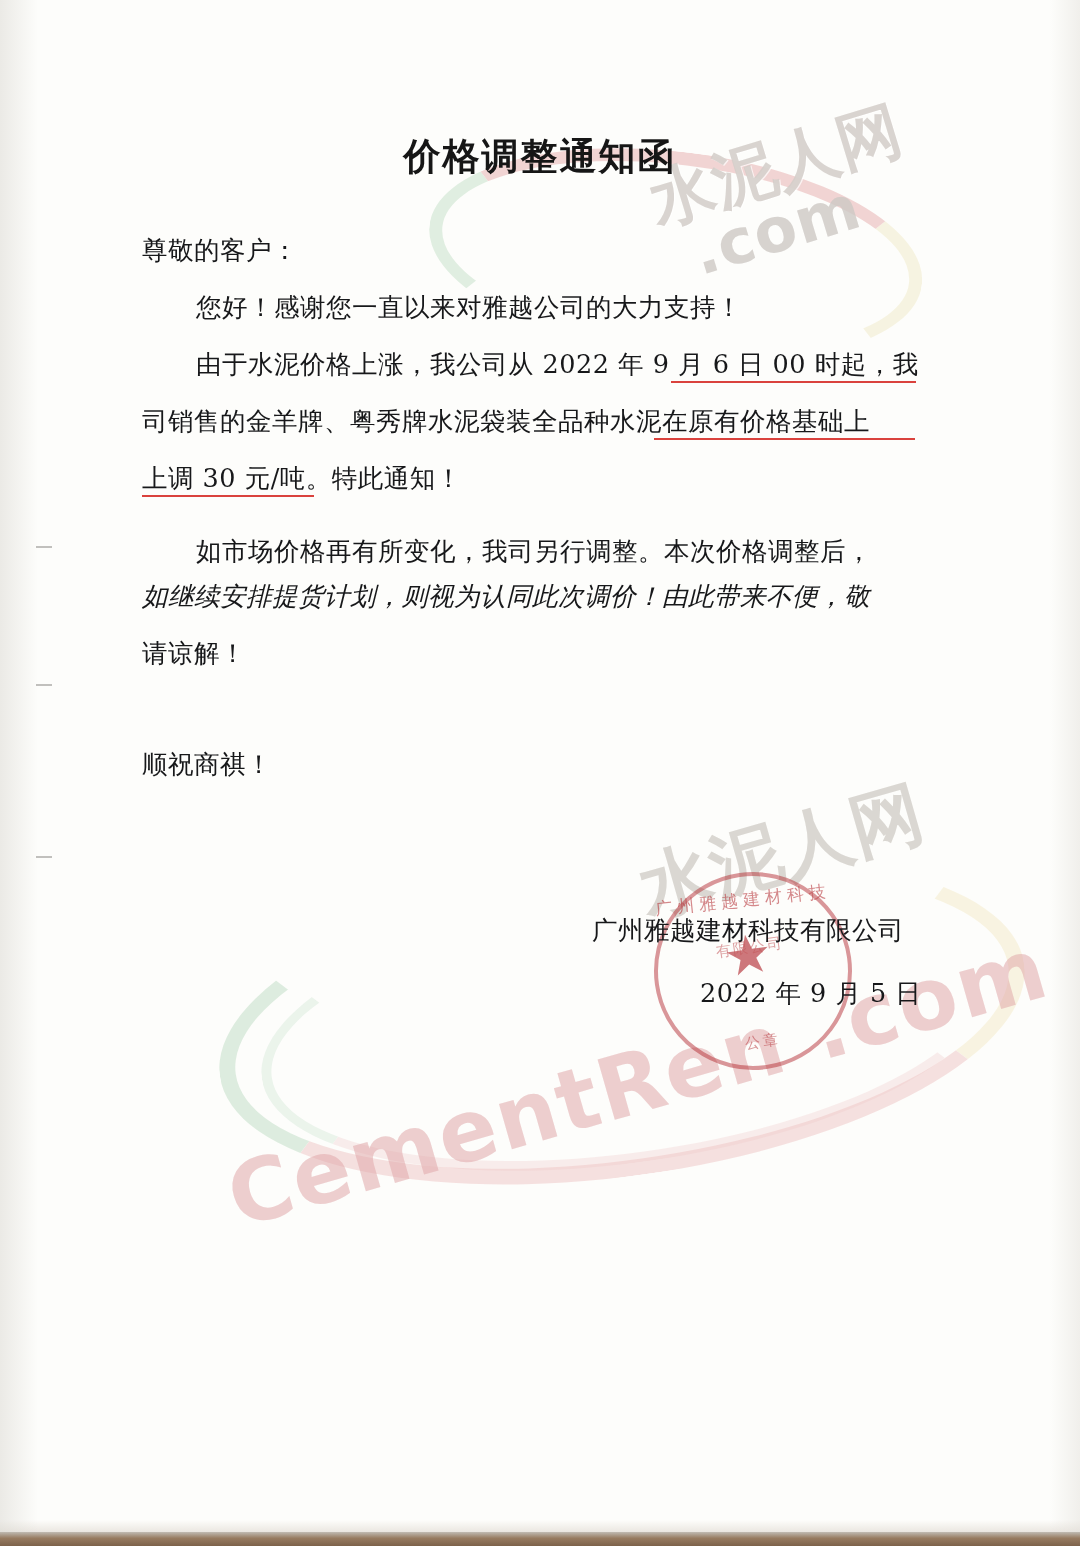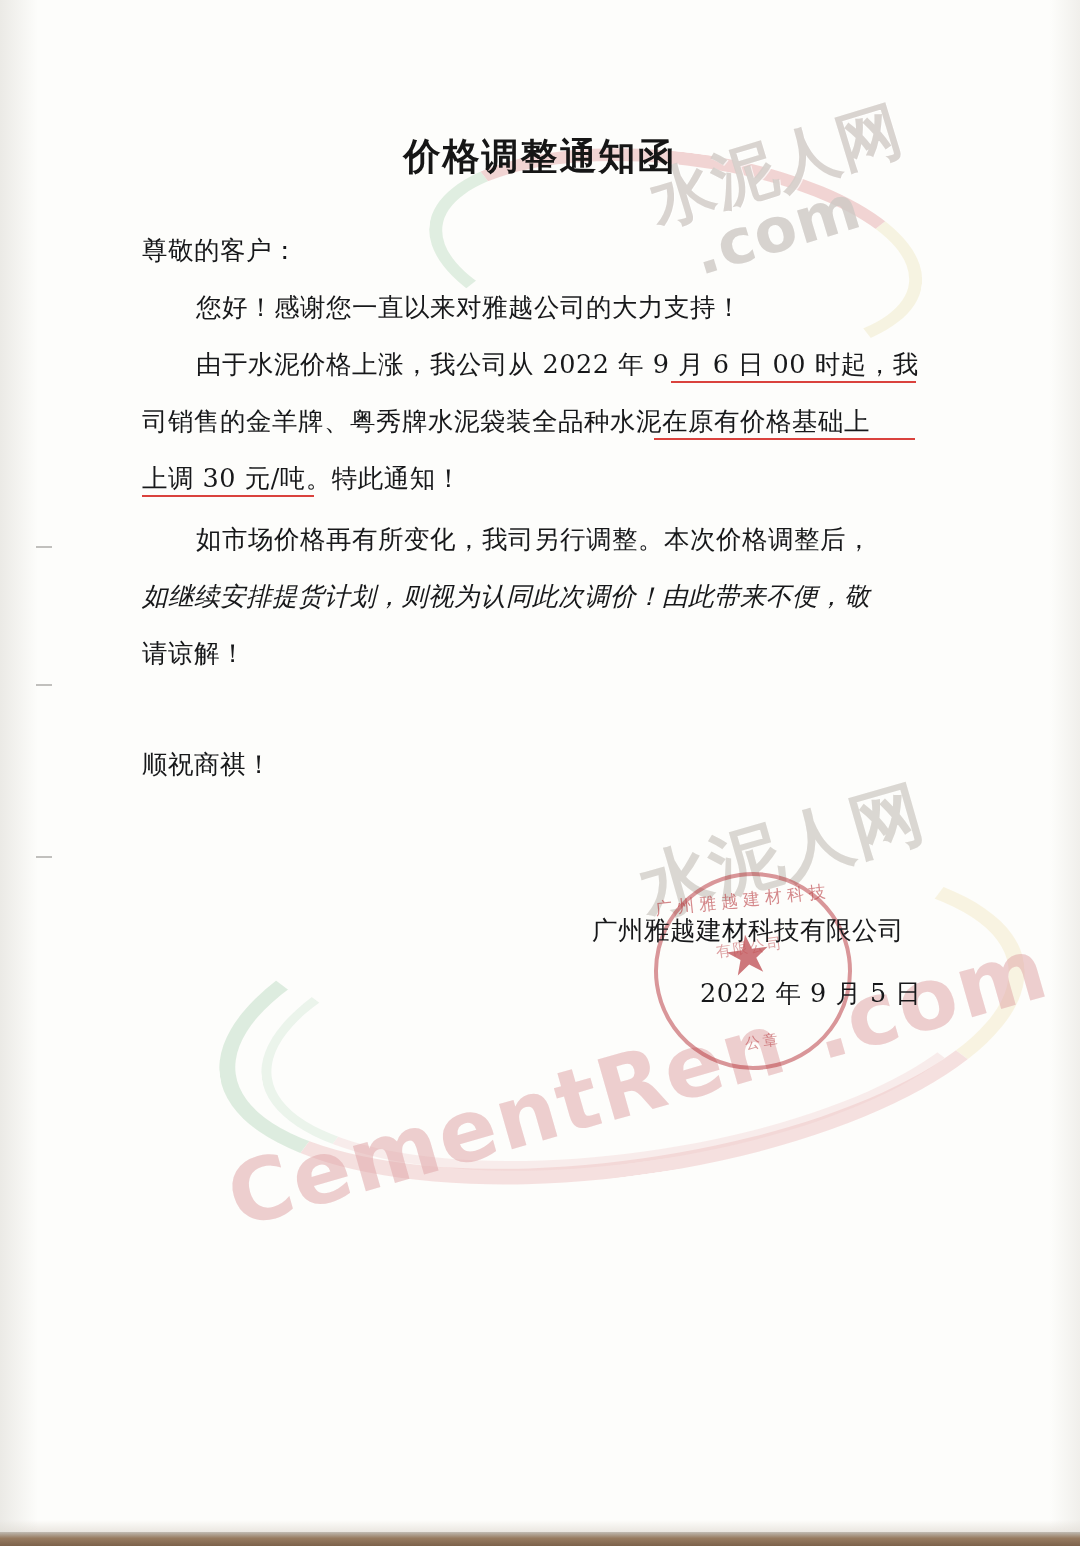--- a/index.html
+++ b/index.html
@@ -159,21 +159,21 @@
     background: #d7322c;
     height: 2px;
     opacity: .92;
   }
 
   #salutation  { left: 142px; top: 238px; text-align: right; }
   #p1-line1    { left: 196px; top: 295px; text-align: right; }
   #p2-line1    { left: 196px; top: 352px; }
   #p2-line2    { left: 142px; top: 409px; }
   #p2-line3    { left: 142px; top: 466px; }
-  #p3-line1    { left: 196px; top: 527px; }
+  #p3-line1    { left: 196px; top: 539px; }
   #p3-line2    { left: 142px; top: 584px; font-style: italic; }
   #p3-line3    { left: 142px; top: 641px; }
   #closing     { left: 142px; top: 752px; }
 
   #sign-company { left: 592px; top: 918px; font-size: 25.5px; }
   #sign-date    { left: 700px; top: 973px; font-size: 25.5px; margin-top: 8px; }
 
   
   #ul-1 { left: 671px; top: 381px; width: 245px; }
   #ul-2 { left: 654px; top: 438px; width: 261px; }

